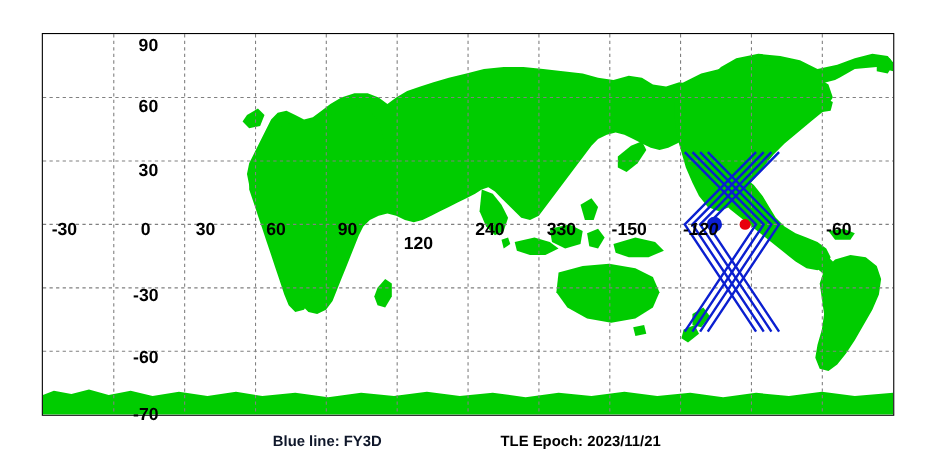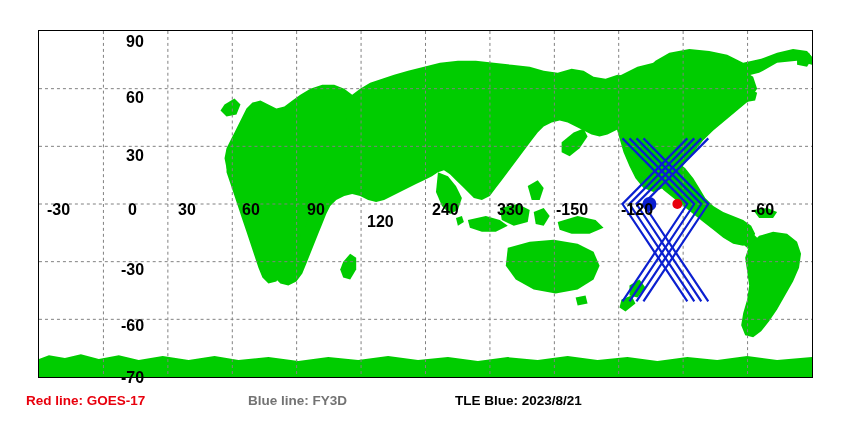--- a/index.html
+++ b/index.html
@@ -41,21 +41,21 @@
   }
   .legend-item{
     position:absolute;
     font-size:13.5px;
     font-weight:bold;
     white-space:nowrap;
     line-height:20px;
   }
   #legend-red{ left:26px; color:#e8000d; }
   #legend-red .sat{ color:#e8000d; }
-  #legend-blue{ left:248px; color:#737373; }
+  #legend-blue{ left:248px; color:#0f172a; }
   #legend-epoch{ left:455px; color:#000; }
 </style>
 </head>
 <body>
 
 <div id="map-wrap">
   <div id="map-frame">
     <svg id="map-svg" viewBox="0 0 775 348" preserveAspectRatio="none">
 
       <g fill="#00cc00" stroke="none">
@@ -186,30 +186,26 @@
 
   <div class="axis-label" style="left:9px;   top:172px;">-30</div>
   <div class="axis-label" style="left:90px;  top:172px;">0</div>
   <div class="axis-label" style="left:140px; top:172px;">30</div>
   <div class="axis-label" style="left:204px; top:172px;">60</div>
   <div class="axis-label" style="left:269px; top:172px;">90</div>
   <div class="axis-label" style="left:329px; top:184px;">120</div>
   <div class="axis-label" style="left:394px; top:172px;">240</div>
   <div class="axis-label" style="left:459px; top:172px;">330</div>
   <div class="axis-label" style="left:518px; top:172px;">-150</div>
-  <div class="axis-label" style="left:583px; top:172px;">-120</div>
+  <div class="axis-label" style="left:583px; top:172px;font-style:italic;">-120</div>
   <div class="axis-label" style="left:713px; top:172px;">-60</div>
 </div>
 
 <div id="footer">
-  <div class="legend-item" id="legend-red">
-    <span>Red line:</span>
-    <span class="sat">GOES-17</span>
-  </div>
   <div class="legend-item" id="legend-blue">
     <span>Blue line:</span>
     <span>FY3D</span>
   </div>
   <div class="legend-item" id="legend-epoch">
-    <span>TLE Blue:</span>
-    <span>2023/8/21</span>
+    <span>TLE Epoch:</span>
+    <span>2023/11/21</span>
   </div>
 </div>
 
 </body></html>

